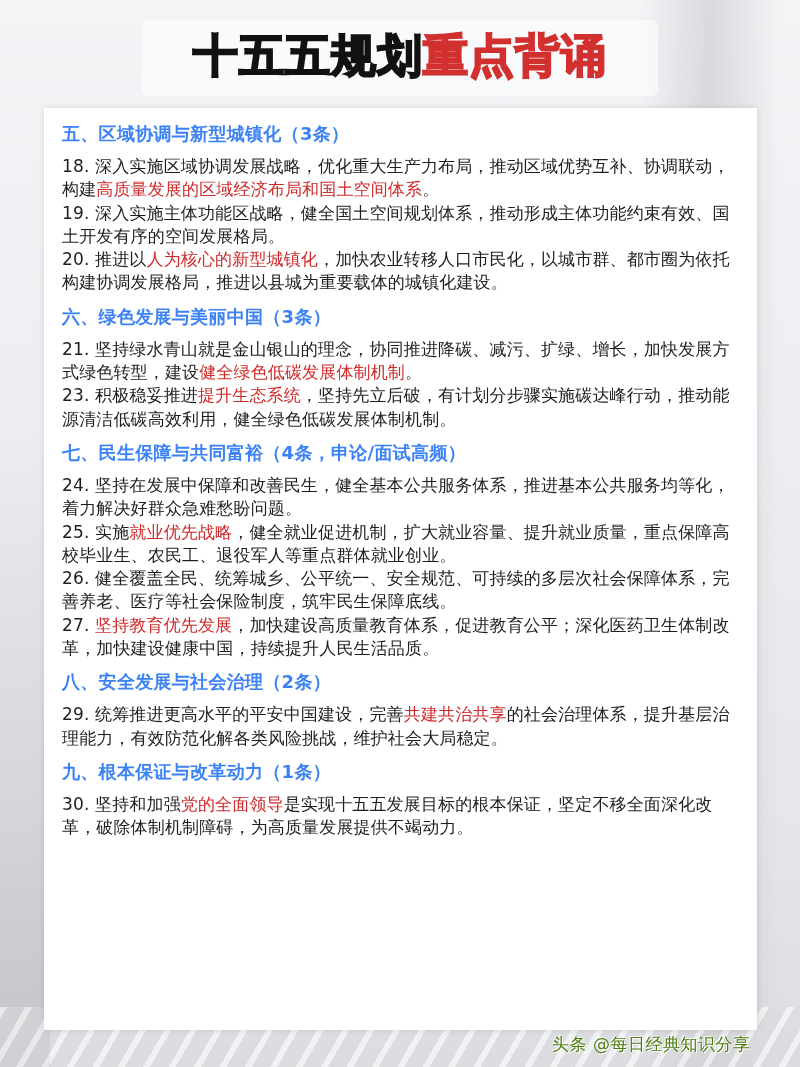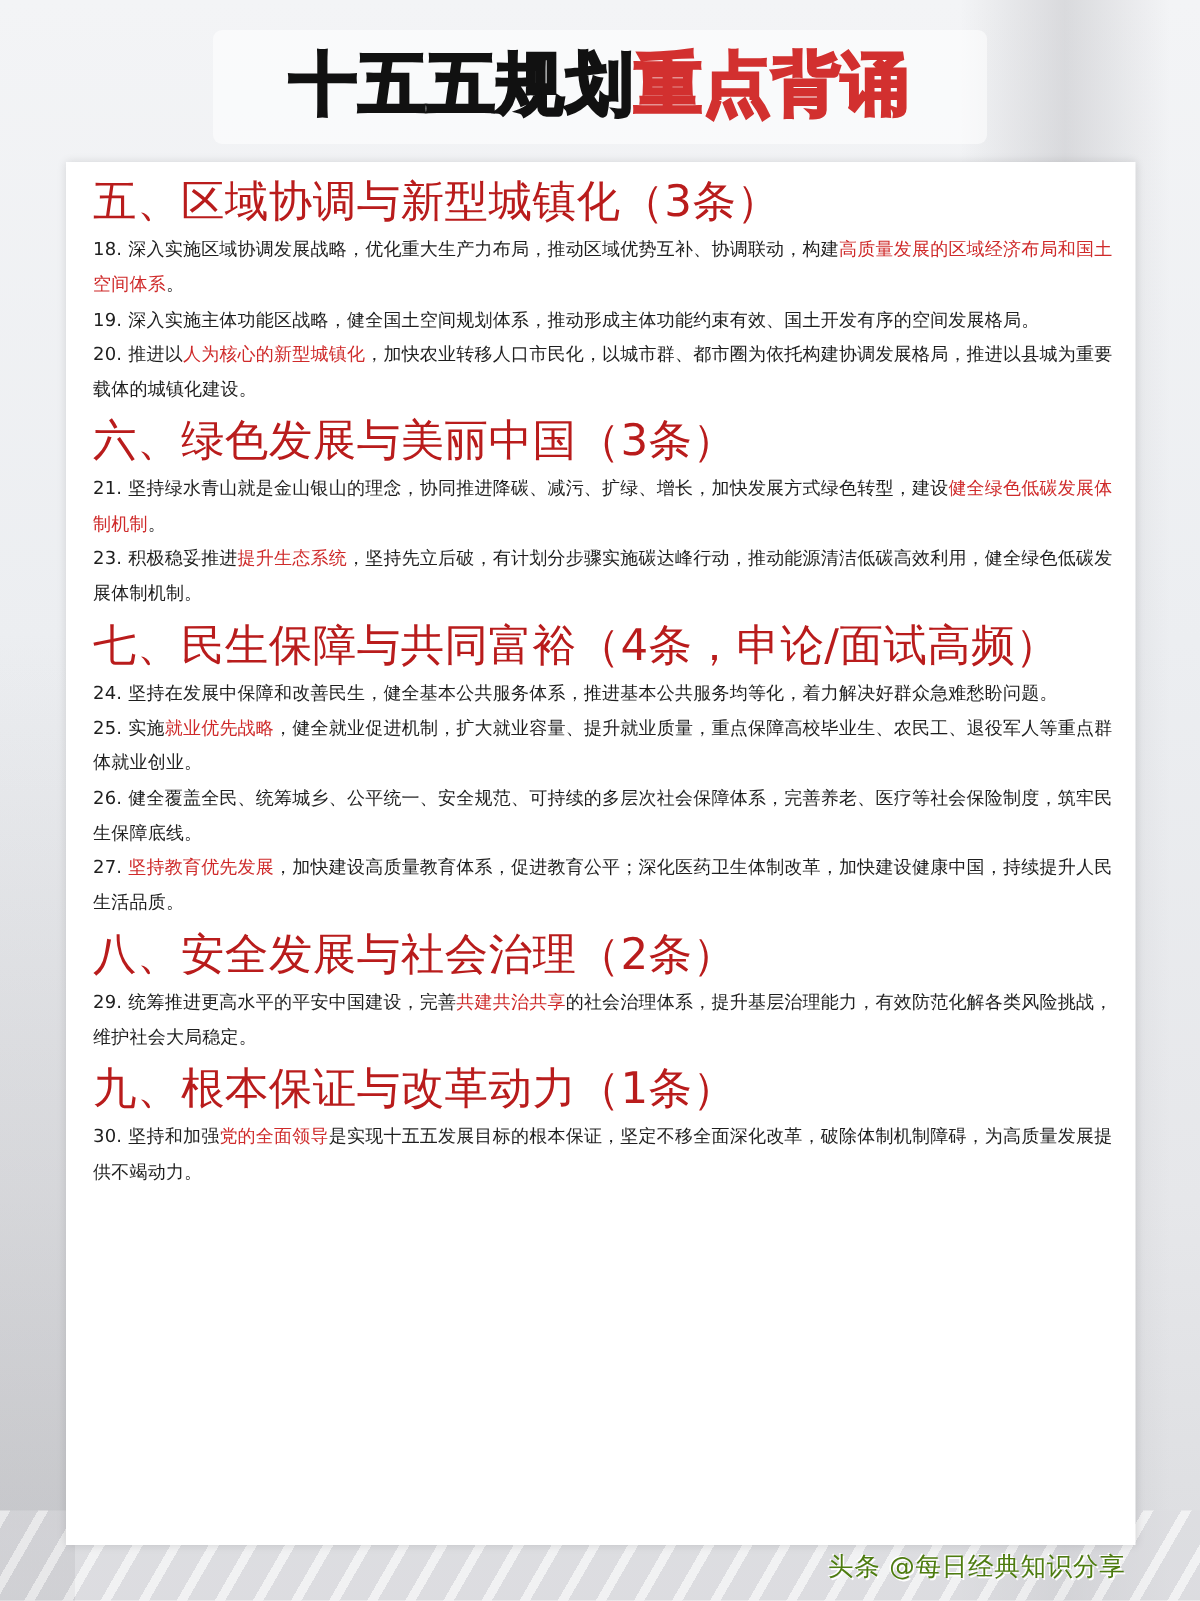--- a/index.html
+++ b/index.html
@@ -30,25 +30,25 @@
   .title-plate {
     position:absolute; top:20px; left:142px; width:516px; height:76px;
     background: rgba(255,255,255,0.55); border-radius:6px;
   }
   .card {
     position:absolute; left:44px; top:108px; width:713px; height:922px;
     background:#ffffff; box-shadow: 0 0 6px rgba(0,0,0,0.12);
   }
   .content { position:absolute; left:18px; top:10px; width:680px; }
   .section-heading {
-    font-size:29px; color:#b91c1c; margin:0; line-height:32px;
-    font-weight:400; letter-spacing:0.3px;
+    font-size:18px; color:#3b82f6; margin:0; line-height:32px;
+    font-weight:700; letter-spacing:0.3px;
   }
   .item {
-    font-size:12px; color:#1e1e1e; line-height:23.3px; margin:0;
+    font-size:17px; color:#1e1e1e; line-height:23.3px; margin:0;
     letter-spacing:0.15px;
   }
   .hl { color:#cf2a2a; }
   .section { margin-bottom:6px; }
   .section .items { margin-top:5px; }
   .watermark {
     position:absolute; left:552px; top:1033px; font-size:17px; color:#4d7c0f;
     text-shadow: 1px 1px 0 #fff, -1px -1px 0 #fff;
     letter-spacing:0.5px;
   }

